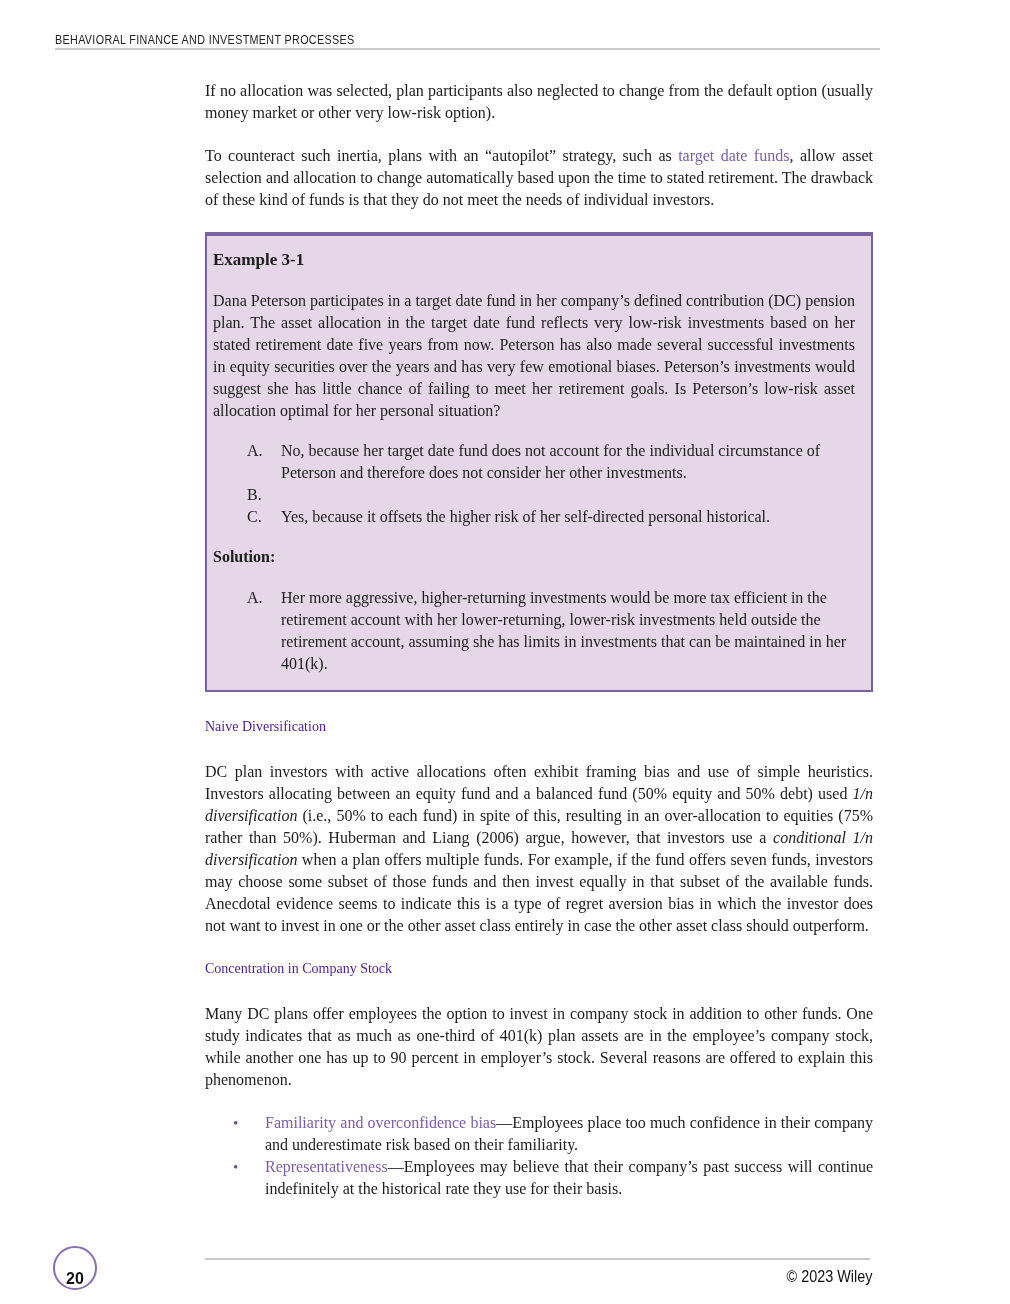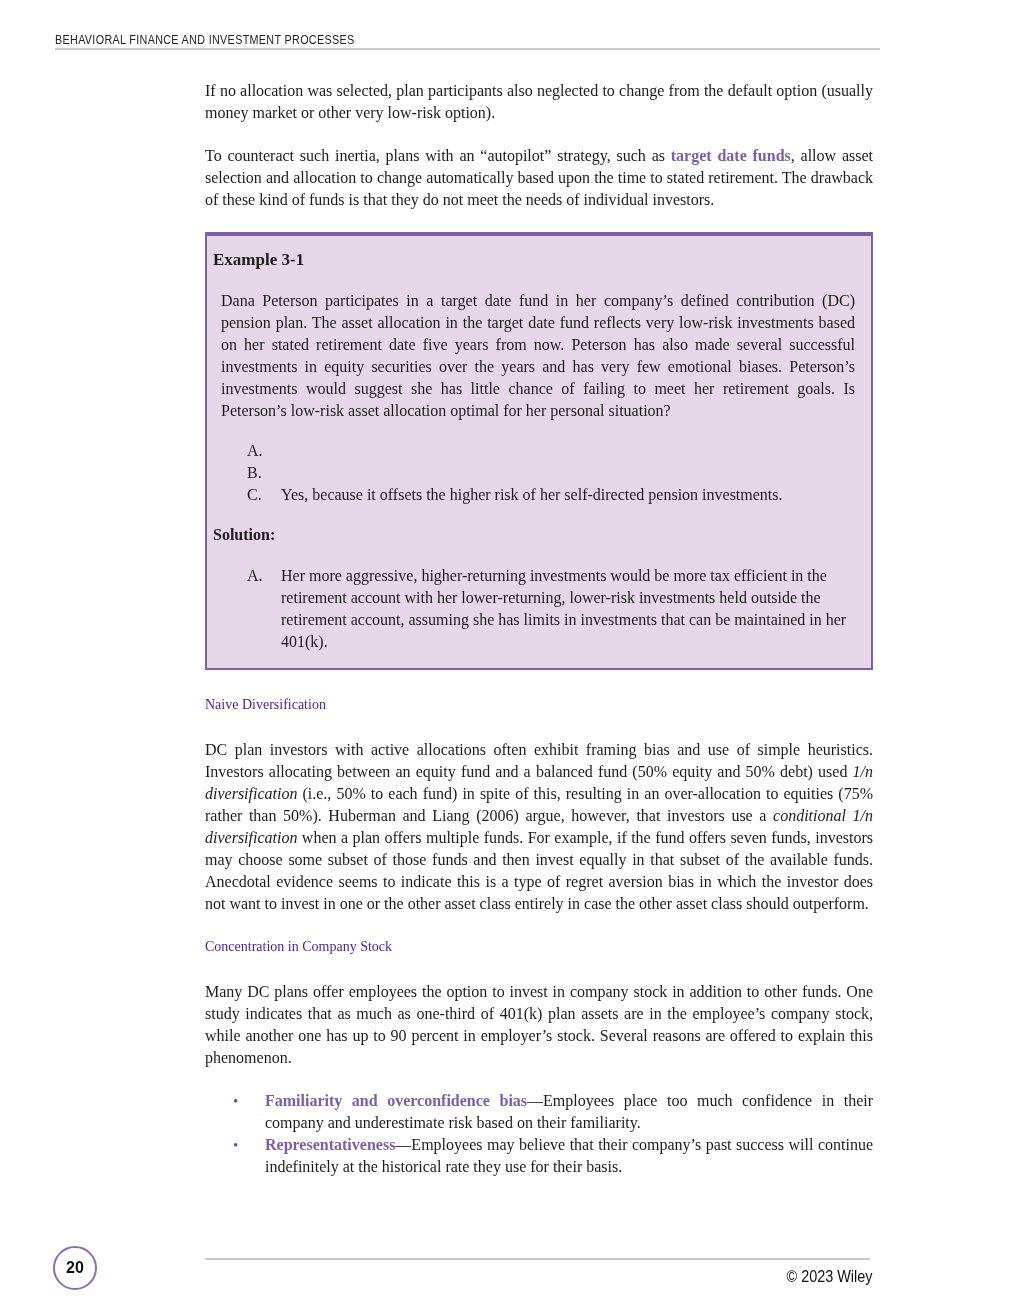--- a/index.html
+++ b/index.html
@@ -16,30 +16,30 @@
     display:inline-block; font-family:"Liberation Sans", sans-serif;
     font-size:12.5px; letter-spacing:0.4px; color:#222; white-space:nowrap;
     transform:scaleX(0.86); transform-origin:left center;
   }
   
   .content {
     position:absolute; left:205px; top:80px; width:668px;
     font-size:16px; line-height:22px; text-align:justify;
   }
   .para { margin:0 0 21px 0; }
-  .seg-term { color:#7b5ea7; font-weight:bold; }
+  .seg-term { color:#7b5ea7; font-weight:normal; }
   .seg-em { font-style:italic; }
 
   
   .example-box {
     border:2.5px solid #7c61a1; border-top-width:4px;
     background:#e6d7e8; padding:11px 16px 13px 6px; margin:0 0 24px 0;
   }
   .example-title { font-weight:bold; font-size:17px; margin:2px 0 19px 0; text-align:left; }
-  .example-body { margin:0 0 18px 8px; }
+  .example-body { margin:0 0 18px 0; }
   .option-list { margin:0 0 18px 0; }
   .option-row { display:flex; text-align:left; }
   .option-label { width:34px; flex-shrink:0; margin-left:34px; }
   .option-text { flex:1; }
   .solution-label { font-weight:bold; text-align:left; margin:8px 0 19px 0; }
 
   
   .section-heading {
     color:#4c1d95; font-size:14px; font-weight:normal;
     margin:0 0 23px 0; text-align:left;
@@ -48,21 +48,21 @@
   
   .bullet-list { margin:0 0 21px 0; }
   .bullet-row { display:flex; padding-left:28px; }
   .bullet-marker { width:32px; flex-shrink:0; color:#6d4f94; font-size:15px; }
   .bullet-text { flex:1; }
 
   
   .page-number-badge {
     position:absolute; left:53px; top:1246px; width:40px; height:40px;
     border:2px solid #8a6fae; border-radius:50%; background:#fff;
-    display:flex; align-items:center; justify-content:center;
+    display:flex; align-items:flex-end; justify-content:center;
     font-family:"Liberation Sans", sans-serif; font-weight:bold; font-size:16px; color:#111;
   }
   .footer-rule {
     position:absolute; left:205px; top:1258px; width:665px;
     border-top:2.5px solid #c9c9c9;
   }
   .copyright {
     position:absolute; top:1268px; right:138px;
     font-family:"Liberation Sans", sans-serif; font-size:16px; color:#111;
     white-space:nowrap; transform:scaleX(0.9); transform-origin:right center;
@@ -83,27 +83,28 @@
 
     <p class="para"><span>To counteract such inertia, plans with an “autopilot” strategy, such as </span><span class="seg-term">target date funds</span><span>, allow asset selection and allocation to change automatically based upon the time to stated retirement. The drawback of these kind of funds is that they do not meet the needs of individual investors.</span></p>
 
     <div class="example-box">
       <div class="example-title">Example 3-1</div>
       <div class="example-body">Dana Peterson participates in a target date fund in her company’s defined contribution (DC) pension plan. The asset allocation in the target date fund reflects very low-risk investments based on her stated retirement date five years from now. Peterson has also made several successful investments in equity securities over the years and has very few emotional biases. Peterson’s investments would suggest she has little chance of failing to meet her retirement goals. Is Peterson’s low-risk asset allocation optimal for her personal situation?</div>
 
       <div class="option-list">
         <div class="option-row">
           <span class="option-label">A.</span>
+          <span class="option-text">No, because her target date fund does not account for the individual circumstance of Peterson and therefore does not consider her other investments.</span>
         </div>
         <div class="option-row">
           <span class="option-label">B.</span>
         </div>
         <div class="option-row">
           <span class="option-label">C.</span>
-          <span class="option-text">Yes, because it offsets the higher risk of her self-directed pension investments.</span>
+          <span class="option-text">Yes, because it offsets the higher risk of her self-directed personal historical.</span>
         </div>
       </div>
 
       <div class="solution-label">Solution:</div>
 
       <div class="option-list" style="margin-bottom:2px;">
         <div class="option-row">
           <span class="option-label">A.</span>
           <span class="option-text">Her more aggressive, higher-returning investments would be more tax efficient in the retirement account with her lower-returning, lower-risk investments held outside the retirement account, assuming she has limits in investments that can be maintained in her 401(k).</span>
         </div>

